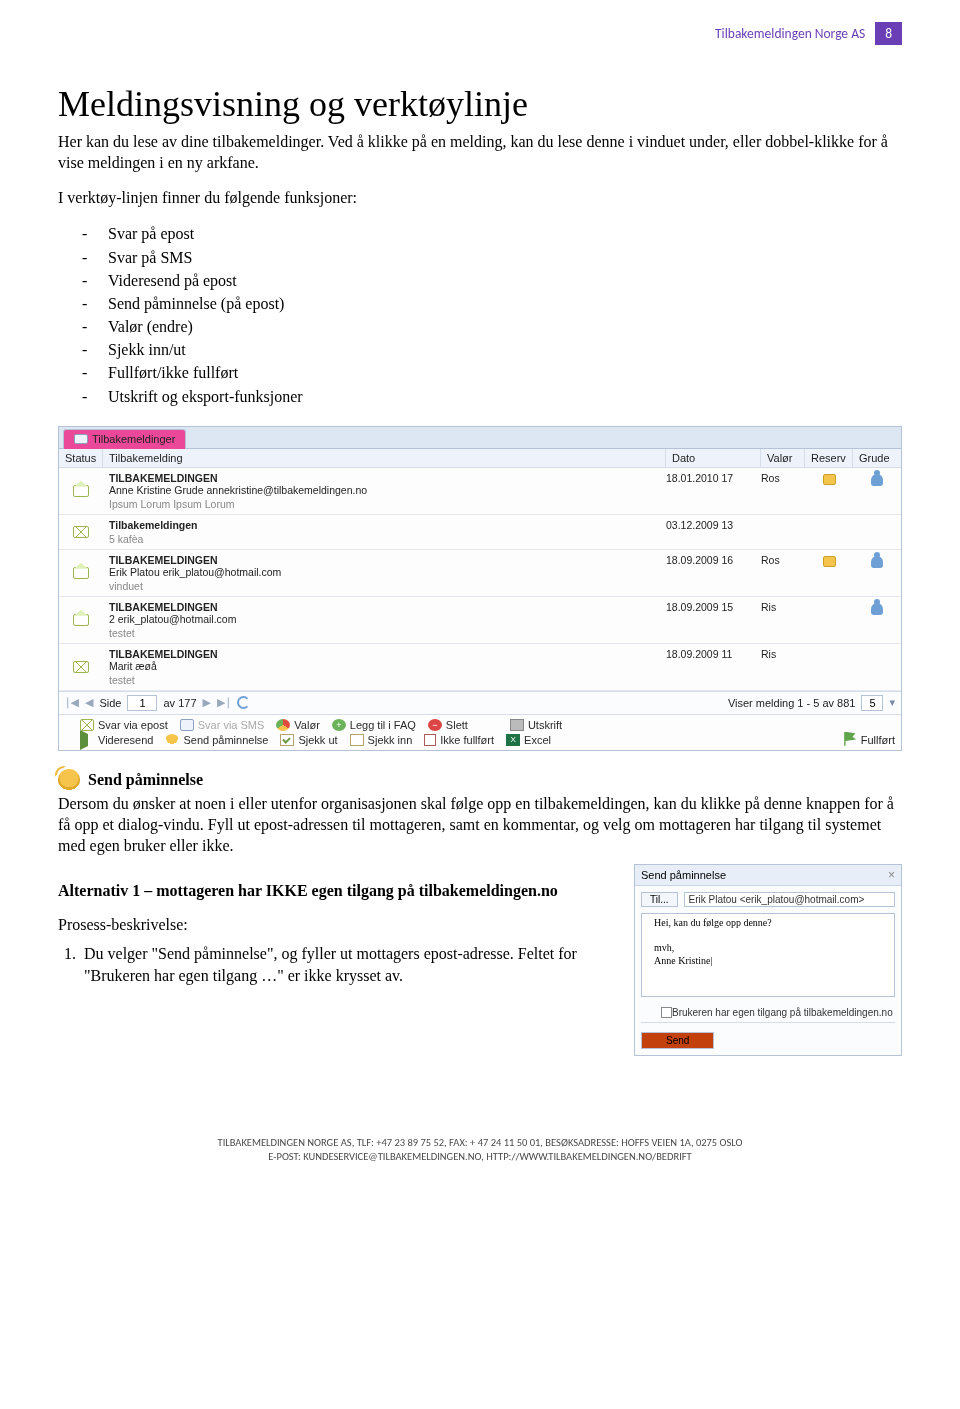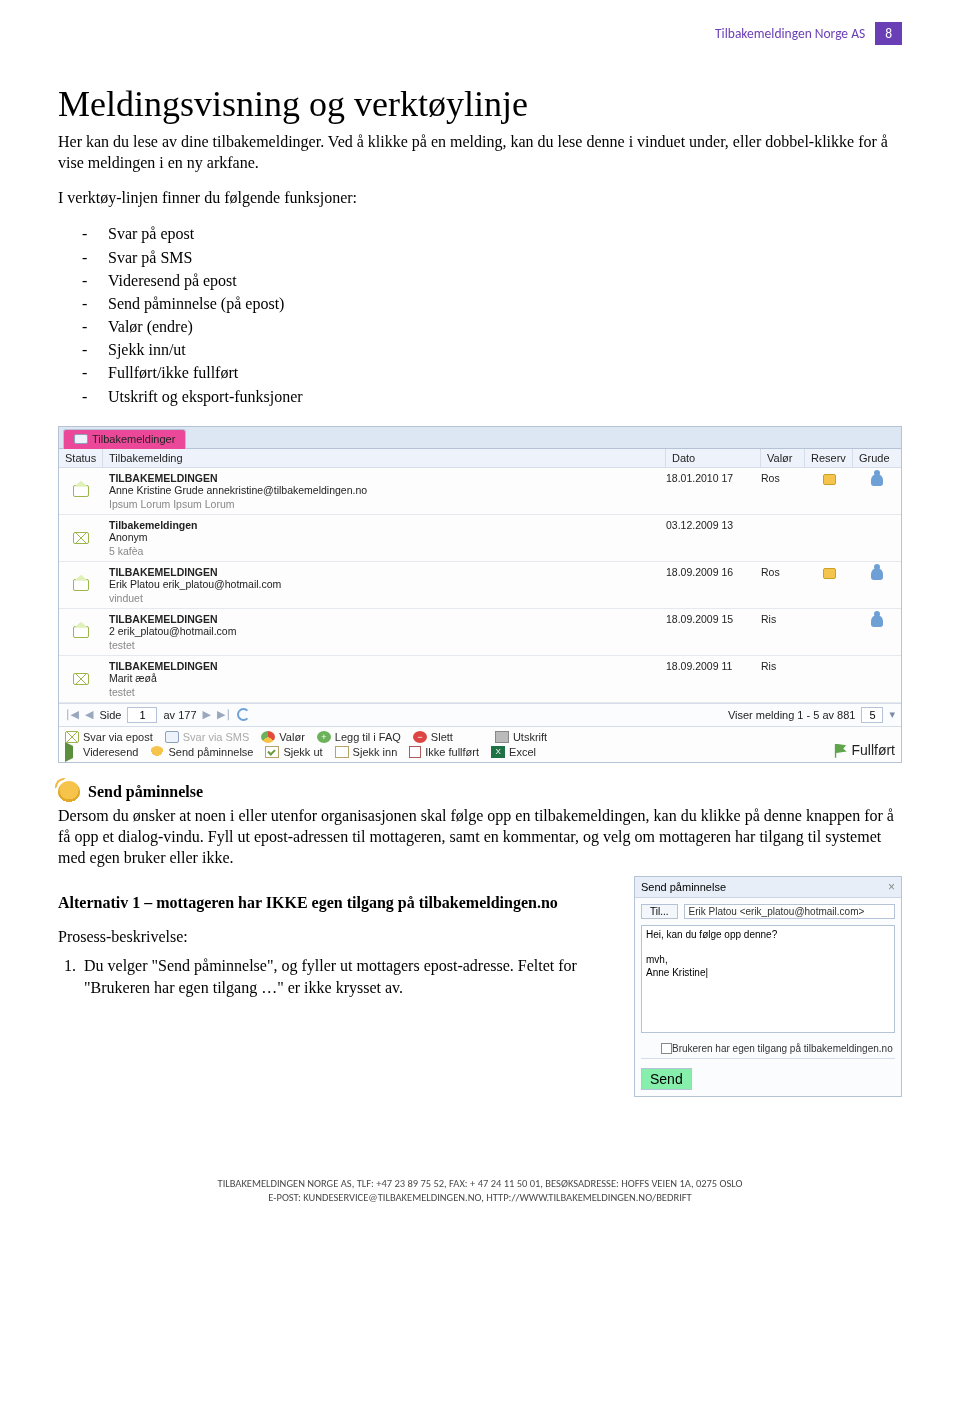--- a/index.html
+++ b/index.html
@@ -36,24 +36,24 @@
   .row .c-reserv { display:flex; align-items:flex-start; justify-content:center; padding-top:2px; }
   .row .c-kontak { display:flex; align-items:flex-start; justify-content:center; padding-top:2px; }
   .paging { display: flex; align-items: center; justify-content: space-between; border-top: 1px solid #d5dde8; border-bottom: 1px solid #d5dde8; padding: 3px 6px; background: #fbfcfd; }
   .paging-left { display: flex; align-items: center; gap: 6px; }
   .paging-left .nav { color: #9aa8bd; font-size: 11px; cursor: default; }
   .paging-left input { width: 30px; height: 16px; border: 1px solid #b6c3d6; text-align: center; font-size: 11px; }
   .paging-right { display: flex; align-items: center; gap: 6px; }
   .paging-right input { width: 22px; height: 16px; border: 1px solid #b6c3d6; text-align: center; font-size: 11px; }
   .toolbar-area { display: flex; justify-content: space-between; padding: 4px 6px; }
   .tb-grid { display: flex; flex-direction: column; gap: 3px; }
-  .tb-row { display: flex; gap: 12px; }
+  .tb-row { display: flex; gap: 12px; margin-left: 15px; }
   .tb-btn { display: flex; align-items: center; gap: 4px; font-size: 11px; color: #2a2a2a; }
   .tb-btn .ico { width: 14px; height: 12px; }
-  .fullfort { display: flex; align-items: flex-end; gap: 4px; font-size: 14px; }
+  .fullfort { display: flex; align-items: flex-end; gap: 4px; font-size: 11px; }
   
   .ico-mail { width: 16px; height: 12px; background: linear-gradient(#fff,#fff); border: 1px solid #9cb54d; border-radius: 2px; position: relative; }
   .ico-mail.open::before { content:""; position:absolute; top:-5px; left:0; right:0; height:6px; background:#dff0b9; clip-path: polygon(0 100%, 50% 0, 100% 100%); }
   .ico-mail.closed::after { content:""; position:absolute; inset:0; background: linear-gradient(135deg, transparent 48%, #9cb54d 48%, #9cb54d 52%, transparent 52%), linear-gradient(45deg, transparent 48%, #9cb54d 48%, #9cb54d 52%, transparent 52%); }
   .ico-bell { width:13px; height:13px; background: radial-gradient(circle at 50% 35%, #f7c44b 55%, transparent 56%); border-radius: 50% 50% 40% 40%; position:relative; }
   .ico-sms { width:14px; height:10px; border:1px solid #8ca0bf; background:#eef3fb; border-radius:2px; }
   .ico-fwd { width:0; height:0; border-top:4px solid transparent; border-bottom:4px solid transparent; border-left:8px solid #5c8f3b; }
   .ico-valor { width:12px; height:12px; border-radius:50%; background: conic-gradient(#e24b3b 0 120deg,#f6c24a 120deg 240deg,#6cb25a 240deg 360deg); }
   .ico-faq { width:12px; height:12px; border-radius:50%; background:#6cb25a; color:#fff; font-size:9px; display:flex; align-items:center; justify-content:center; }
   .ico-del { width:12px; height:12px; border-radius:50%; background:#d44; color:#fff; font-size:9px; display:flex; align-items:center; justify-content:center; }
@@ -77,24 +77,24 @@
   .two-col { display:flex; gap:22px; margin-top:8px; }
   .left-col { flex:1; }
   .right-col { width:268px; }
   .dialog-shot { border:1px solid #b6c3d6; background:#fbfcfd; font-family: Tahoma, Arial, sans-serif; font-size:10.5px; }
   .dlg-title { display:flex; justify-content:space-between; align-items:center; background:#e7eef8; border-bottom:1px solid #c9d5e5; padding:3px 6px; font-size:11px; }
   .dlg-close { color:#888; font-size:12px; }
   .dlg-body { padding:6px; }
   .dlg-row1 { display:flex; gap:6px; margin-bottom:6px; }
   .dlg-row1 .til-btn { border:1px solid #b6c3d6; background:#f3f6fb; padding:1px 8px; font-size:10px; }
   .dlg-row1 .til-val { border:1px solid #b6c3d6; background:#fff; flex:1; padding:1px 4px; font-size:10px; color:#333; }
-  .dlg-textarea { border:1px solid #b6c3d6; background:#fff; height:108px; width:100%; padding:3px 4px; font-size:10px; font-family: Liberation Sans, sans-serif; resize:none; line-height:1.25; }
+  .dlg-textarea { border:1px solid #b6c3d6; background:#fff; height:84px; width:100%; padding:3px 12px; font-size:10px; font-family: Liberation Serif, serif; resize:none; line-height:1.25; }
   .dlg-check { display:flex; align-items:center; gap:0; margin:8px 0 4px 0; font-size:10px; color:#333;padding-left:20px; }
   .dlg-check .chk { width:11px; height:11px; border:1px solid #888; background:#fff; }
-  .dlg-send { border:1px solid #b6c3d6; background:#86efac; padding:2px 8px; font-size:14px; display:inline-block; margin-top:4px; }
+  .dlg-send { border:1px solid #b6c3d6; background:#c2410c; padding:2px 24px; font-size:10px; display:inline-block; margin-top:4px; }
   ol.numlist { margin: 8px 0 0 22px; font-family: Garamond, Georgia, serif; font-size:16px; line-height:1.35; }
   ol.numlist li { margin-bottom:4px; padding-left:4px; }
   .footer { text-align:center; font-family: Calibri, Arial, sans-serif; font-size:10.5px; color:#4b4b4b; margin-top:80px; line-height:1.35; }
   .refresh-ico { width:13px; height:13px; border:2px solid #6ea0d6; border-right-color:transparent; border-radius:50%; display:inline-block; position:relative; }
 </style>
 </head>
 <body>
 
 <div class="page">
   <div class="header-bar">
@@ -151,21 +151,20 @@
           <div class="c-kontak">
             <span class="ico-person"></span>
           </div>
         </div>
         <div class="row">
           <div class="c-status">
             <span class="ico-mail closed"></span>
           </div>
           <div class="c-main">
             <div class="r-title">Tilbakemeldingen</div>
-            <div class="r-from">Anonym</div>
             <div class="r-snippet">5 kafèa</div>
           </div>
           <div class="c-dato">03.12.2009 13</div>
           <div class="c-valor"></div>
           <div class="c-reserv"></div>
           <div class="c-kontak"></div>
         </div>
         <div class="row">
           <div class="c-status">
             <span class="ico-mail open"></span>

